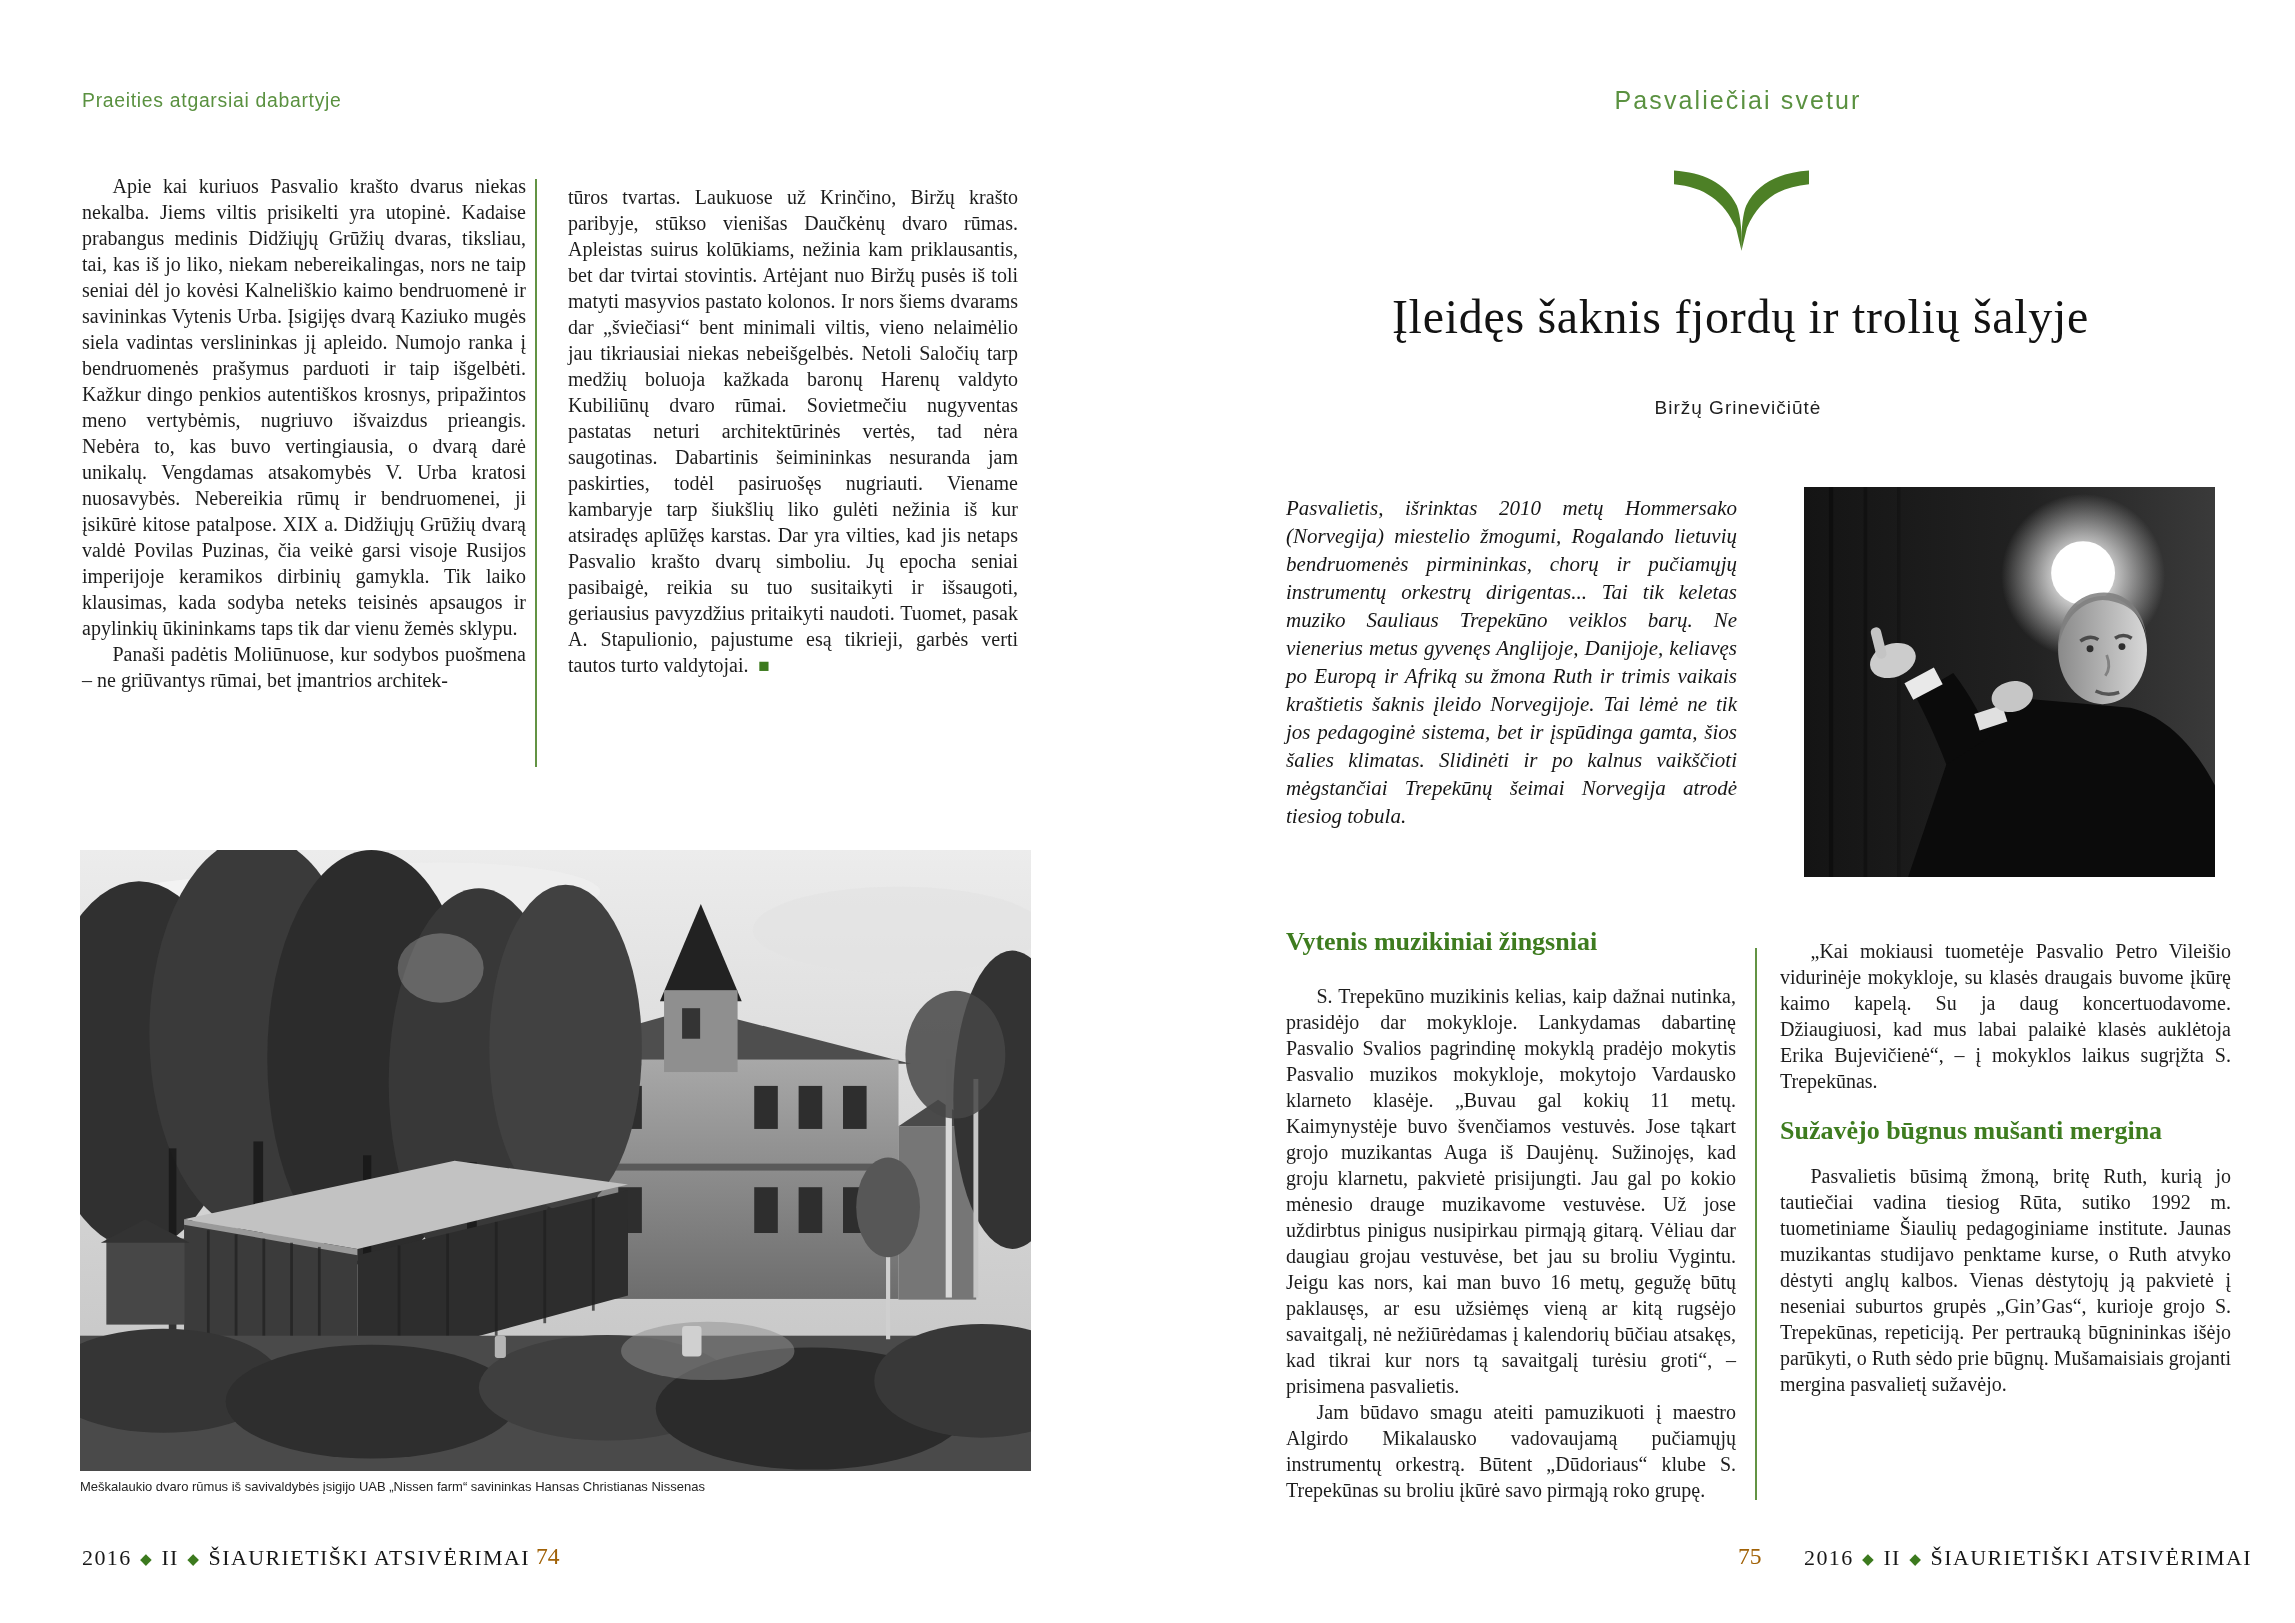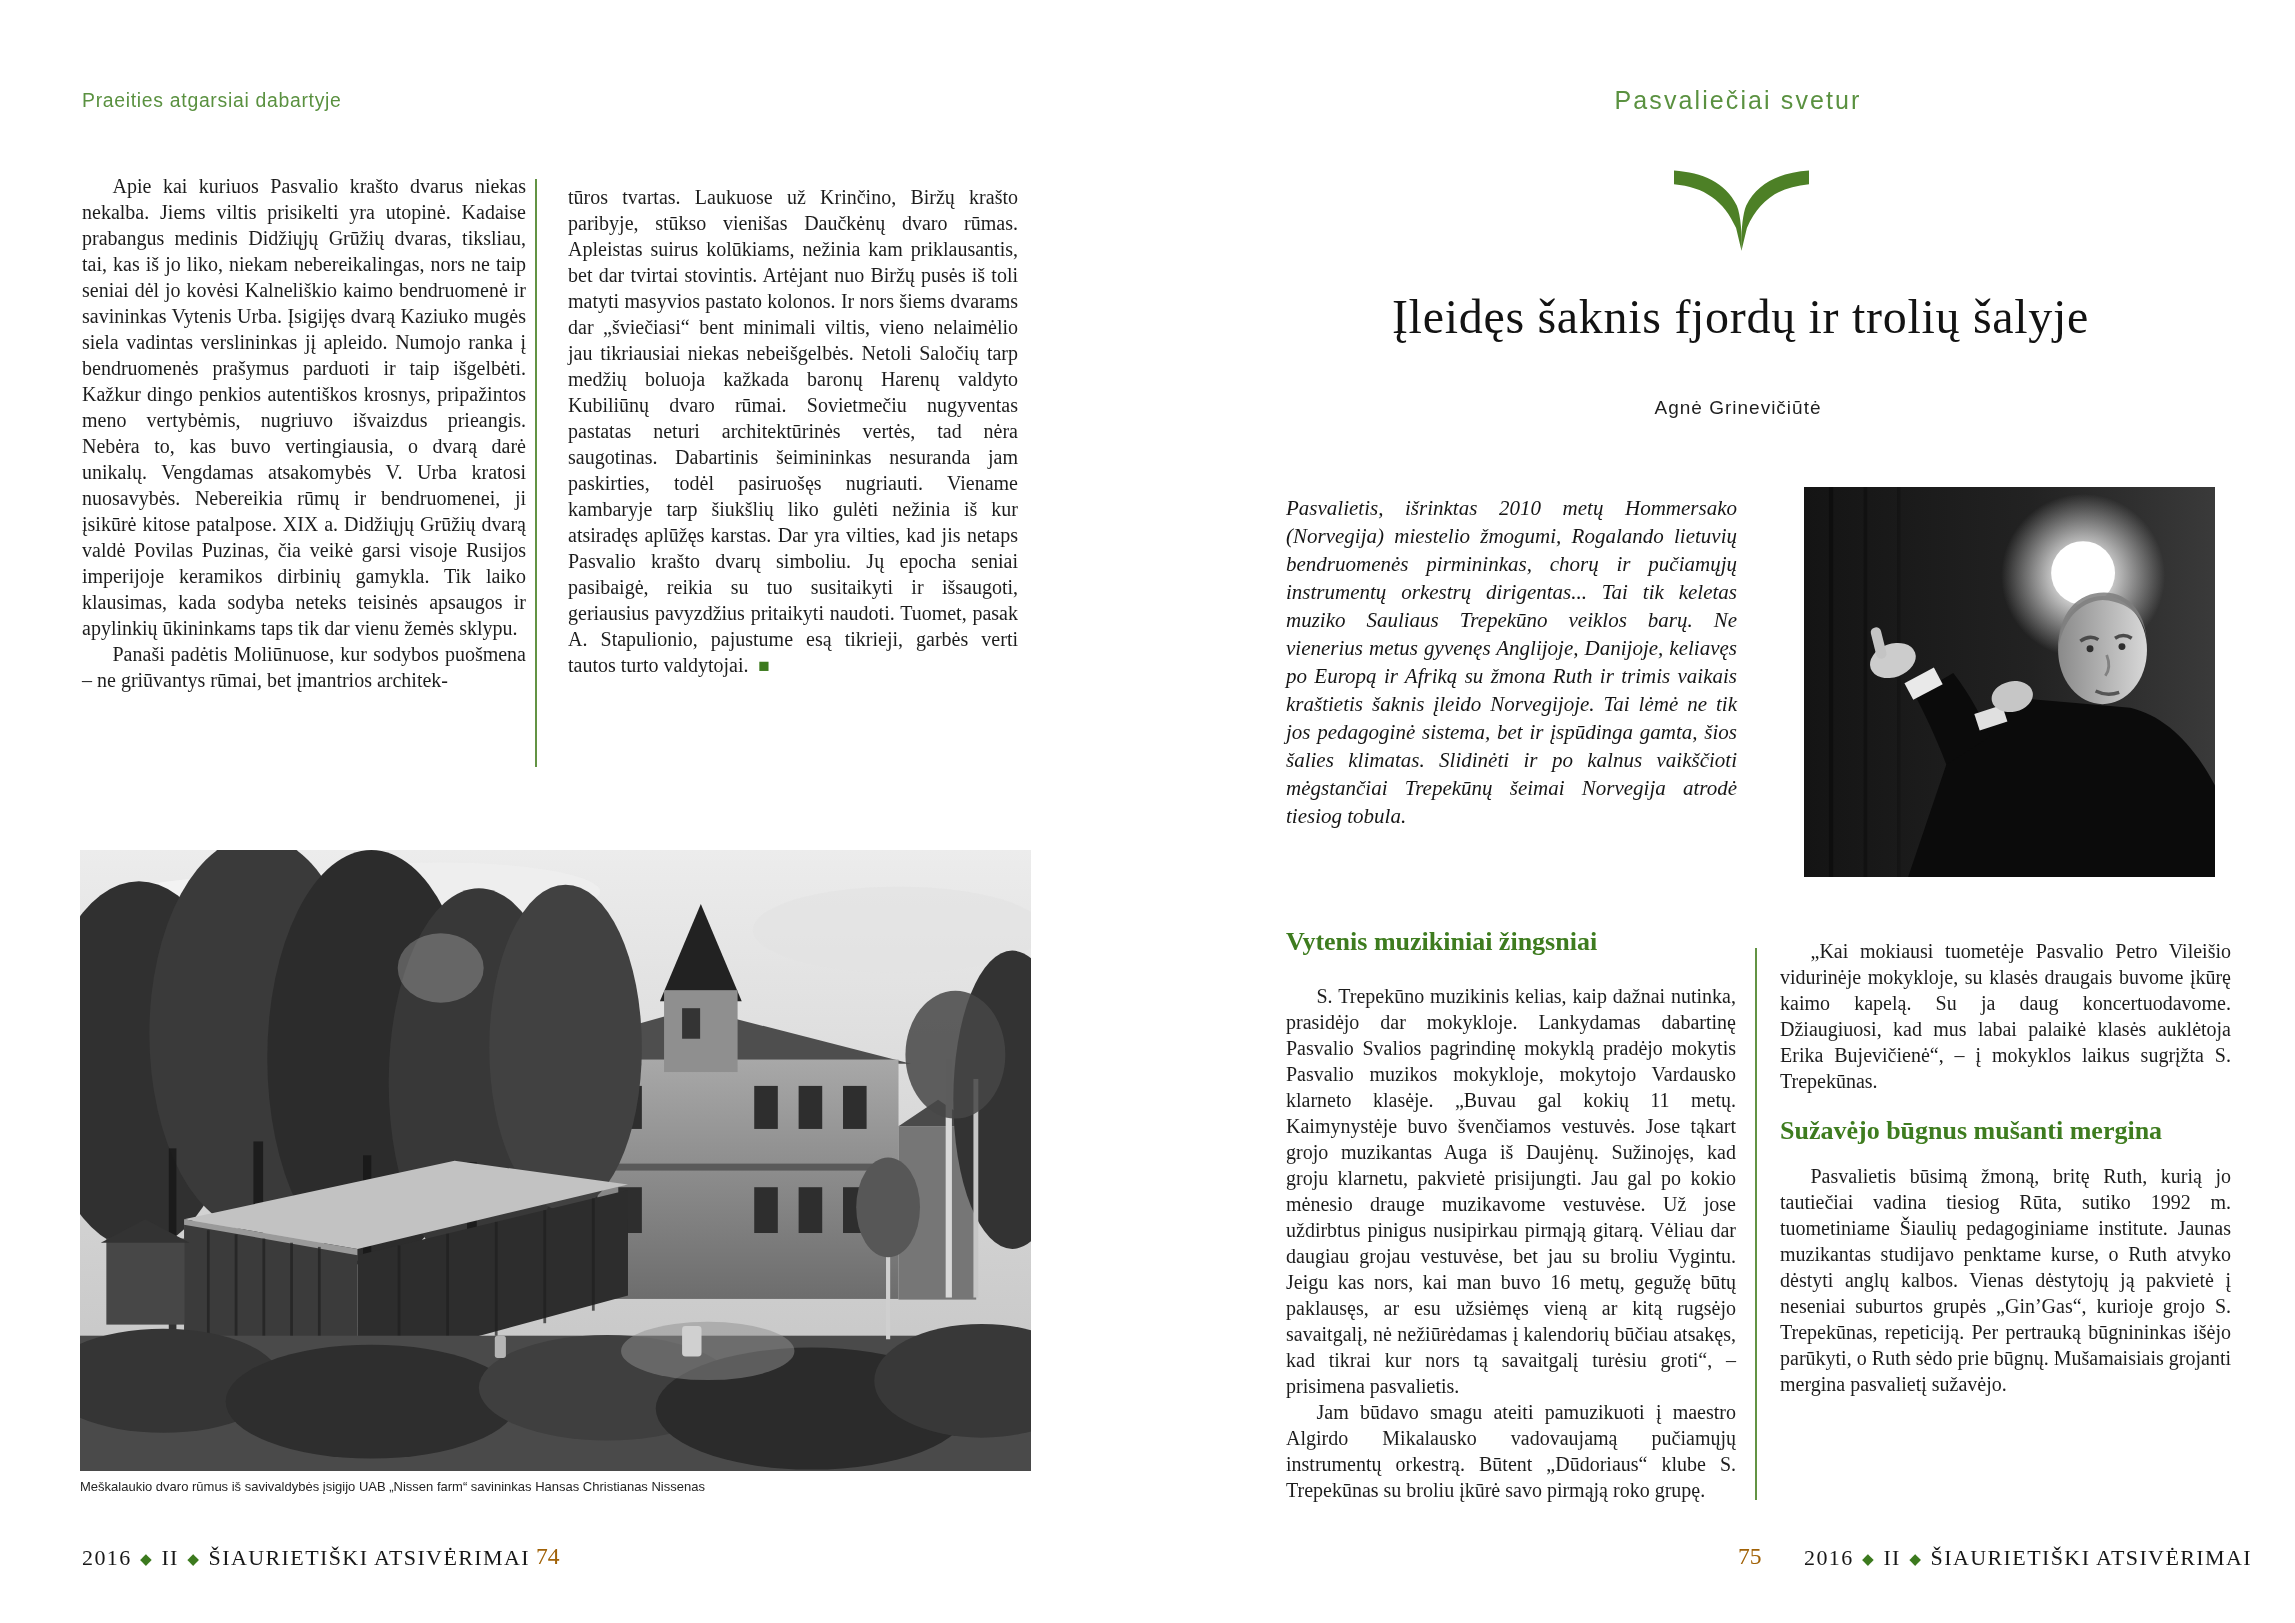--- a/index.html
+++ b/index.html
@@ -172,21 +172,21 @@
 
     <div class="abs" style="left:1674px; top:167px; width:135px; height:85px;">
       <svg viewBox="0 0 200 124" preserveAspectRatio="none" style="display:block;width:100%;height:100%;">
         <path fill="#4d8026" d="M0,5 L0,25 C45,29 74,49 92,89 L100,122 C101,100 99,70 93,56 C76,22 42,8 0,5 Z"></path>
         <path fill="#4d8026" d="M200,5 L200,25 C155,29 126,49 108,89 L100,122 C99,100 101,70 107,56 C124,22 158,8 200,5 Z"></path>
       </svg>
     </div>
 
     <div class="abs article-title" style="left:1255px; top:289px; width:971px;">Įleidęs šaknis fjordų ir trolių šalyje</div>
 
-    <div class="abs author" style="left:1530px; top:397px; width:416px;">Agnė Grinevičiūtė</div>
+    <div class="abs author" style="left:1530px; top:397px; width:416px;">Biržų Grinevičiūtė</div>
 
     <div class="abs lead" style="left:1286px; top:494px; width:451px;">Pasvalietis, išrinktas 2010 metų Hommersako (Norvegija) miestelio žmogumi, Rogalando lietuvių bendruomenės pirmininkas, chorų ir pučiamųjų instrumentų orkestrų dirigentas... Tai tik keletas muziko Sauliaus Trepekūno veiklos barų. Ne vienerius metus gyvenęs Anglijoje, Danijoje, keliavęs po Europą ir Afriką su žmona Ruth ir trimis vaikais kraštietis šaknis įleido Norvegijoje. Tai lėmė ne tik jos pedagoginė sistema, bet ir įspūdinga gamta, šios šalies klimatas. Slidinėti ir po kalnus vaikščioti mėgstančiai Trepekūnų šeimai Norvegija atrodė tiesiog tobula.</div>
 
     <div class="abs photo-frame" style="left:1804px; top:487px; width:411px; height:390px;">
       <svg viewBox="0 0 592 562" preserveAspectRatio="none">
         <defs>
           <linearGradient id="pbg" x1="0" y1="0" x2="1" y2="0">
             <stop offset="0" stop-color="#141414"></stop>
               <stop offset="0.55" stop-color="#222222"></stop>
               <stop offset="1" stop-color="#3a3a3a"></stop>

